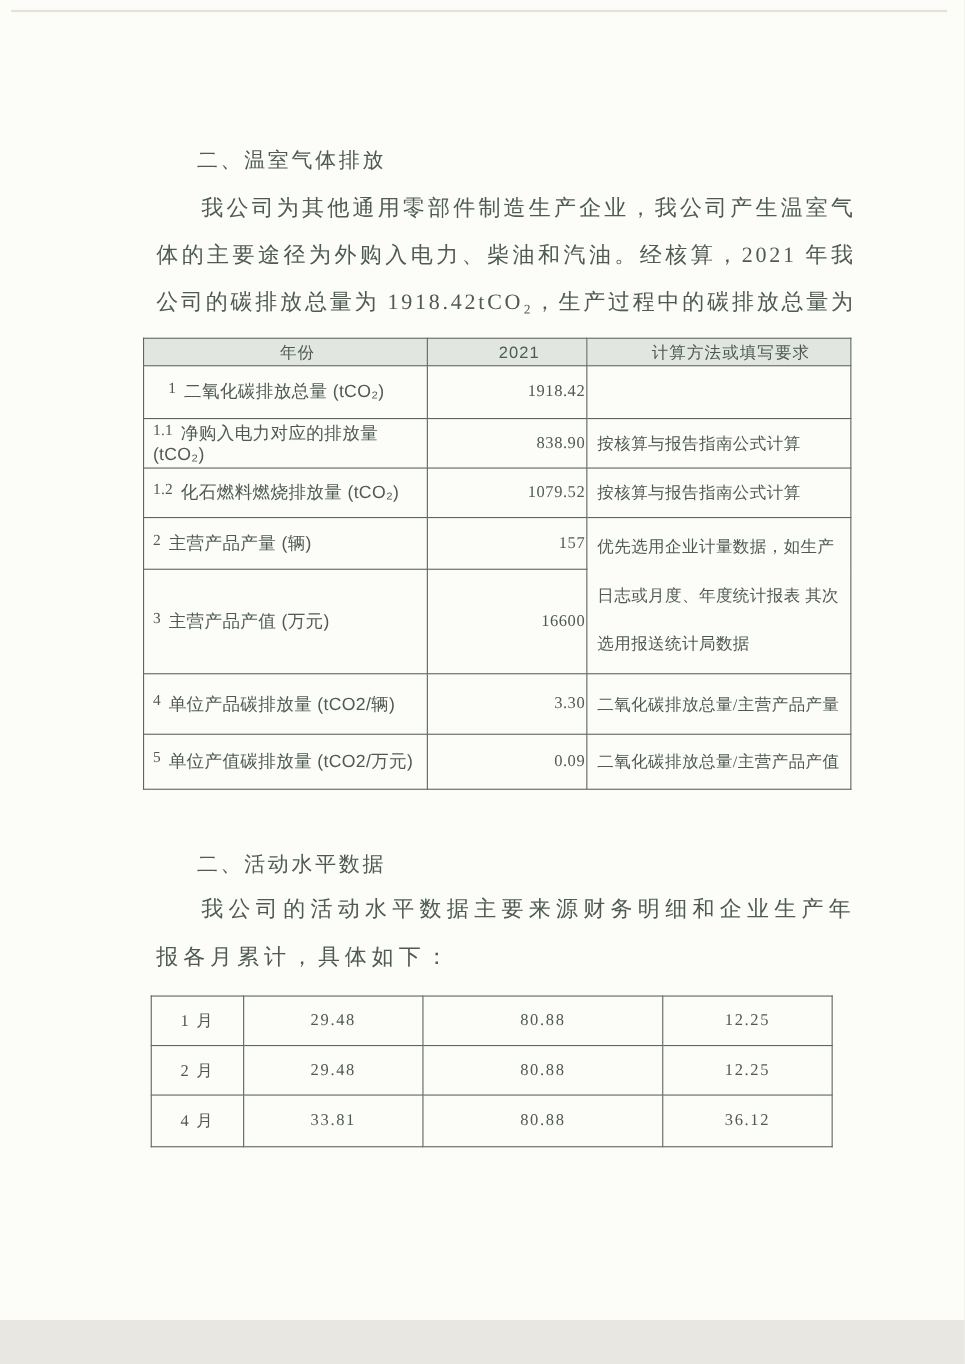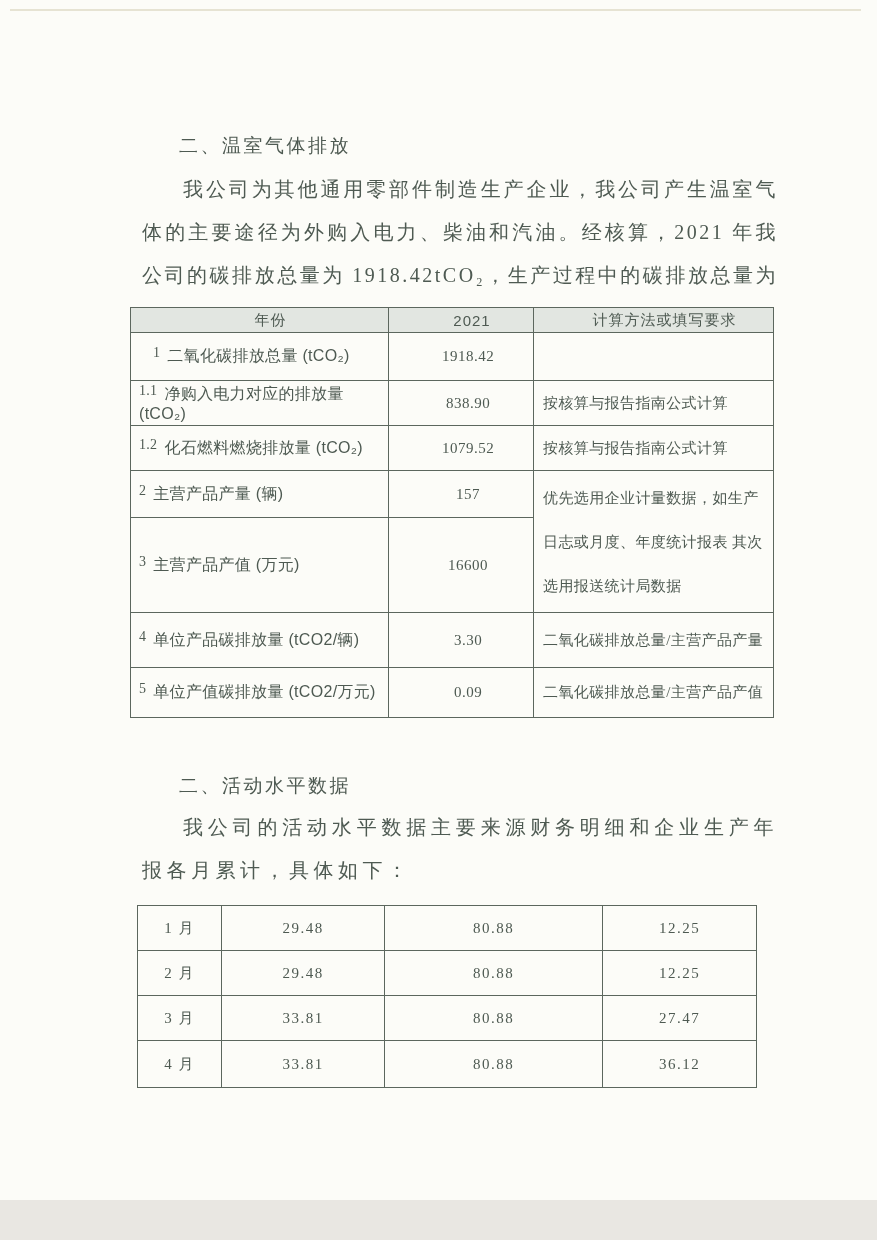--- a/index.html
+++ b/index.html
@@ -38,21 +38,21 @@
   .t1 .lbl {
     font-family:"Liberation Sans","DejaVu Sans",sans-serif;
     font-size:16px; padding-left:8px; letter-spacing:0.3px;
   }
   .t1 .lbl .num {
     font-family:"Liberation Serif","DejaVu Serif",serif;
     font-size:14px; position:relative; top:-4px; margin-right:7px;
   }
   .t1 .lbl.ind { padding-left:22px; }
   .t1 .val {
-    text-align:center; font-size:15px; letter-spacing:0.5px;padding-left:15px;
+    text-align:right; font-size:15px; letter-spacing:0.5px;padding-left:15px;
   }
   .t1 .mth {
     font-family:Liberation Serif, serif;
     font-size:15px; padding-left:9px; padding-right:0; letter-spacing:0.4px;
   }
   .t1 .mth.tall { line-height:44px; }
 
   .t2 { position:absolute; left:137px; top:905px; width:619px; }
   .t2 th,.t2 td {
     text-align:center; font-size:15px; letter-spacing:1.5px;
@@ -135,26 +135,20 @@
         <td>29.48</td>
         <td>80.88</td>
         <td>12.25</td>
       </tr>
       <tr style="height:45px">
         <td>2 月</td>
         <td>29.48</td>
         <td>80.88</td>
         <td>12.25</td>
       </tr>
-      <tr style="height:45px">
-        <td>3 月</td>
-        <td>33.81</td>
-        <td>80.88</td>
-        <td>27.47</td>
-      </tr>
       <tr style="height:47px">
         <td>4 月</td>
         <td>33.81</td>
         <td>80.88</td>
         <td>36.12</td>
       </tr>
     </tbody>
   </table>
 
 </div>

